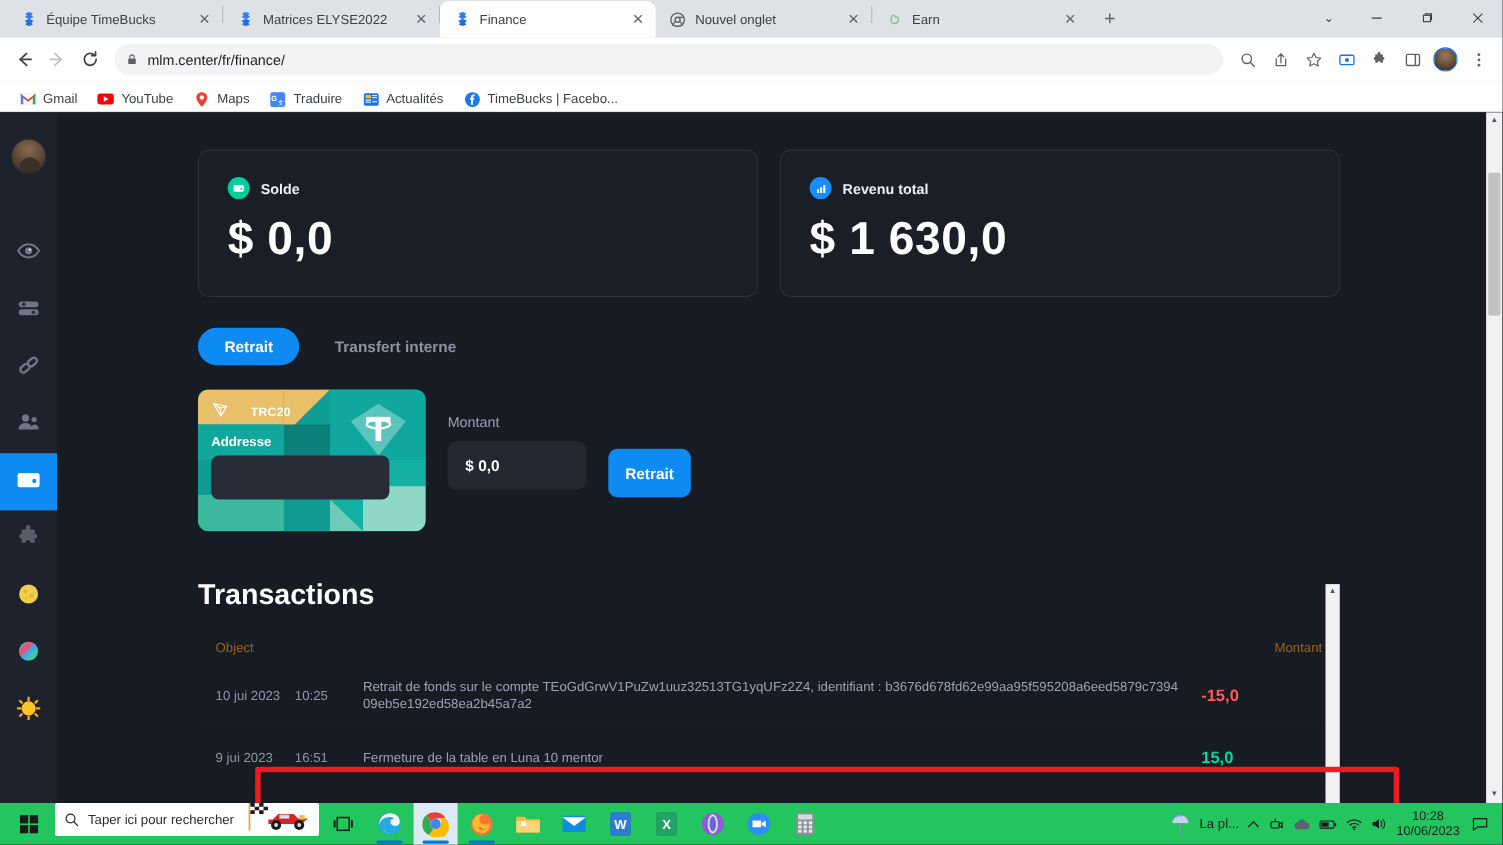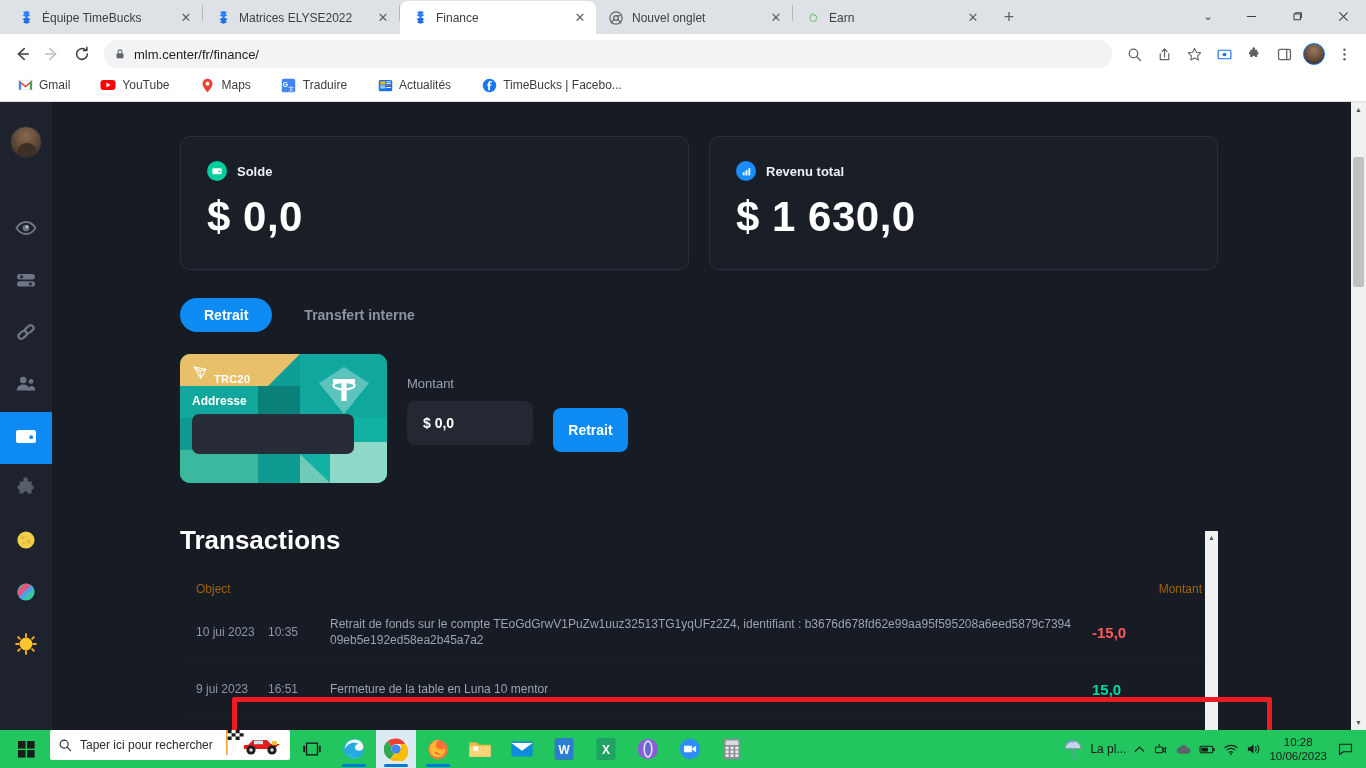--- a/index.html
+++ b/index.html
@@ -62,22 +62,22 @@
     color: #5f6368; flex: 0 0 auto;
   }
   .omnibox {
     flex: 1; height: 28px; background: #f1f3f4; border-radius: 14px;
     display: flex; align-items: center; padding: 0 10px; gap: 8px;
     margin: 0 6px; min-width: 0;
   }
   .omnibox .url { font-size: 13px; color: #202124; white-space: nowrap; overflow: hidden; }
 
   .bookmarks {
-    height: 28px; background: #fff; display: flex; align-items: flex-start;
-    padding: 0 10px; gap: 16px; border-bottom: 1px solid #e0e0e0;
+    height: 28px; background: #fff; display: flex; align-items: flex-end;
+    padding: 0 10px; gap: 4px; border-bottom: 1px solid #e0e0e0;
   }
   .bm {
     display: flex; align-items: center; gap: 6px;
     padding: 3px 7px; border-radius: 4px;
     font-size: 12px; color: #3c4043; white-space: nowrap;
   }
   .bm .bm-ico { width: 16px; height: 16px; display: flex; align-items: center; justify-content: center; flex: 0 0 16px; }
 
   
   .viewport {
@@ -134,21 +134,21 @@
   }
   .pill.active { background: #0d8bf2; color: #fff; }
 
   .form-row { display: flex; align-items: flex-start; gap: 20px; margin-top: 22px; }
 
   .trc-card {
     width: 207px; height: 129px; border-radius: 10px; position: relative;
     overflow: hidden; background: #0f9e96; flex: 0 0 207px;
   }
   .trc-card .bg { position: absolute; inset: 0; }
-  .trc-top { position: absolute; top: 10px; left: 12px; display: flex; align-items: flex-end; gap: 5px; z-index: 3; }
+  .trc-top { position: absolute; top: 10px; left: 12px; display: flex; align-items: center; gap: 19px; z-index: 3; }
   .trc-top .lbl { font-size: 11px; font-weight: bold; color: #fff; letter-spacing: 0.3px; }
   .trc-addr-lbl { position: absolute; top: 40px; left: 12px; font-size: 12px; font-weight: bold; color: #fff; z-index: 3; }
   .trc-input {
     position: absolute; left: 12px; top: 60px; width: 162px; height: 40px;
     background: #282c38; border-radius: 7px; z-index: 3; border: none;
   }
   .usdt-logo { position: absolute; right: 16px; top: 12px; z-index: 3; }
 
   .amount-col { display: flex; flex-direction: column; padding-top: 22px; }
   .amount-lbl { font-size: 13px; color: #98a1b2; margin-bottom: 10px; }
@@ -653,21 +653,21 @@
         <div class="tx-title">Transactions</div>
 
         <div class="tx-head">
           <span class="c-obj">Object</span>
           <span class="c-amt">Montant</span>
         </div>
 
         <div>
           <div class="tx-row">
             <span class="tx-date">10 jui 2023</span>
-            <span class="tx-time">10:35</span>
+            <span class="tx-time">10:25</span>
             <span class="tx-desc">Retrait de fonds sur le compte TEoGdGrwV1PuZw1uuz32513TG1yqUFz2Z4, identifiant : b3676d678fd62e99aa95f595208a6eed5879c739409eb5e192ed58ea2b45a7a2</span>
             <span class="tx-amt neg">-15,0</span>
           </div>
           <div class="tx-row">
             <span class="tx-date">9 jui 2023</span>
             <span class="tx-time">16:51</span>
             <span class="tx-desc">Fermeture de la table en Luna 10 mentor</span>
             <span class="tx-amt pos">15,0</span>
           </div>
           <div class="tx-row" style="min-height:40px;"></div>

